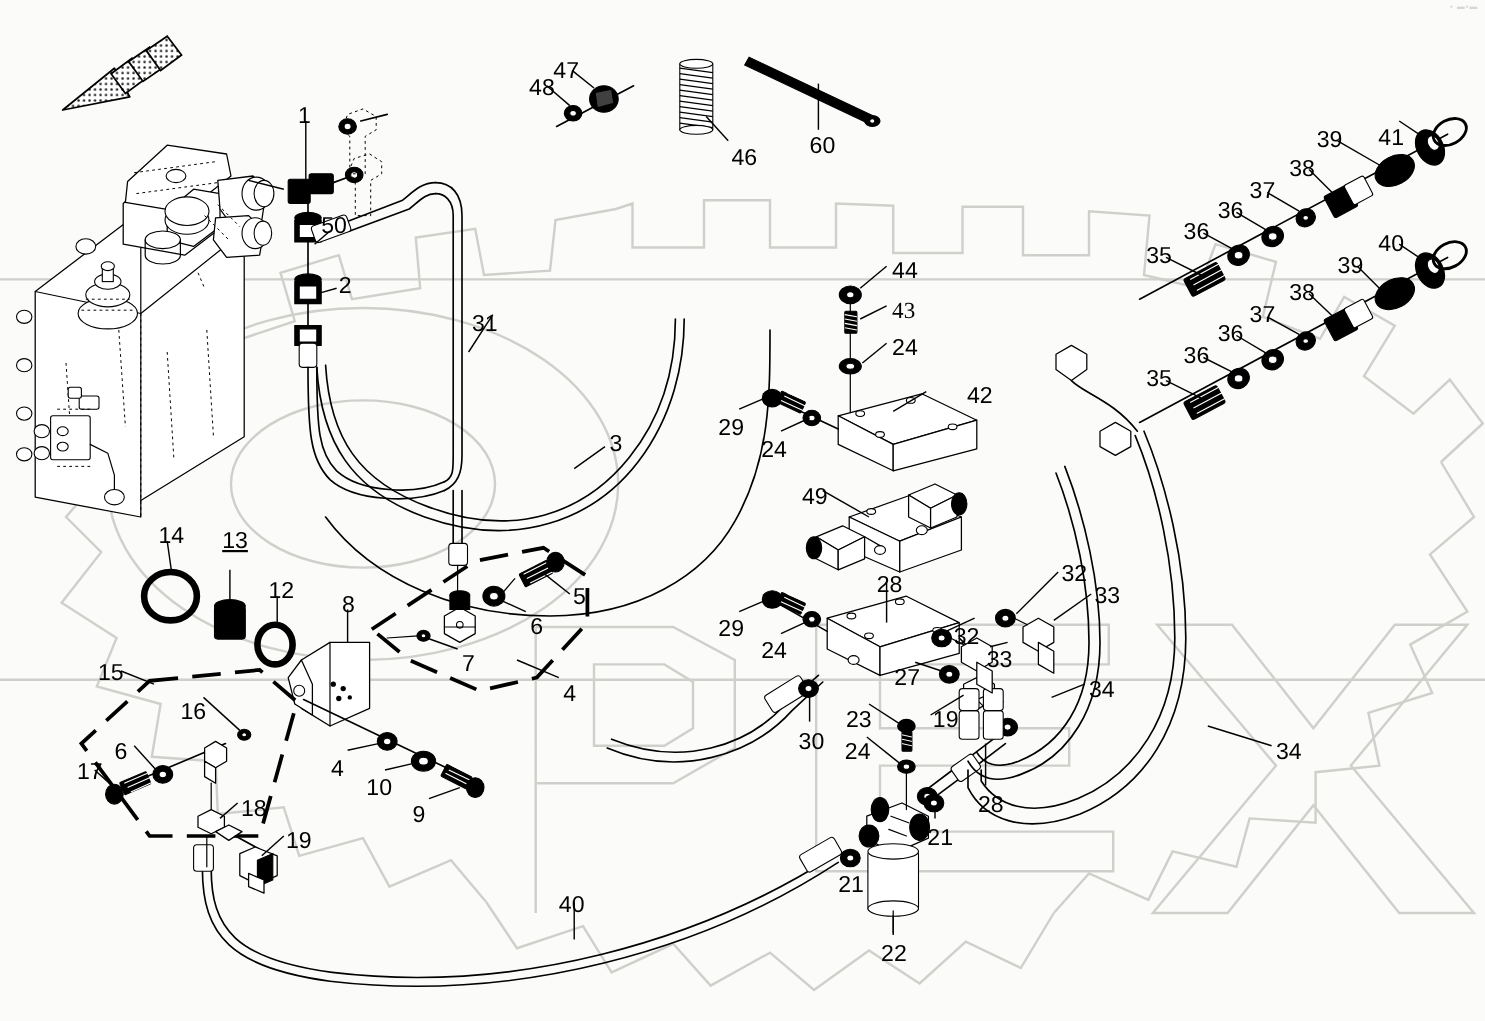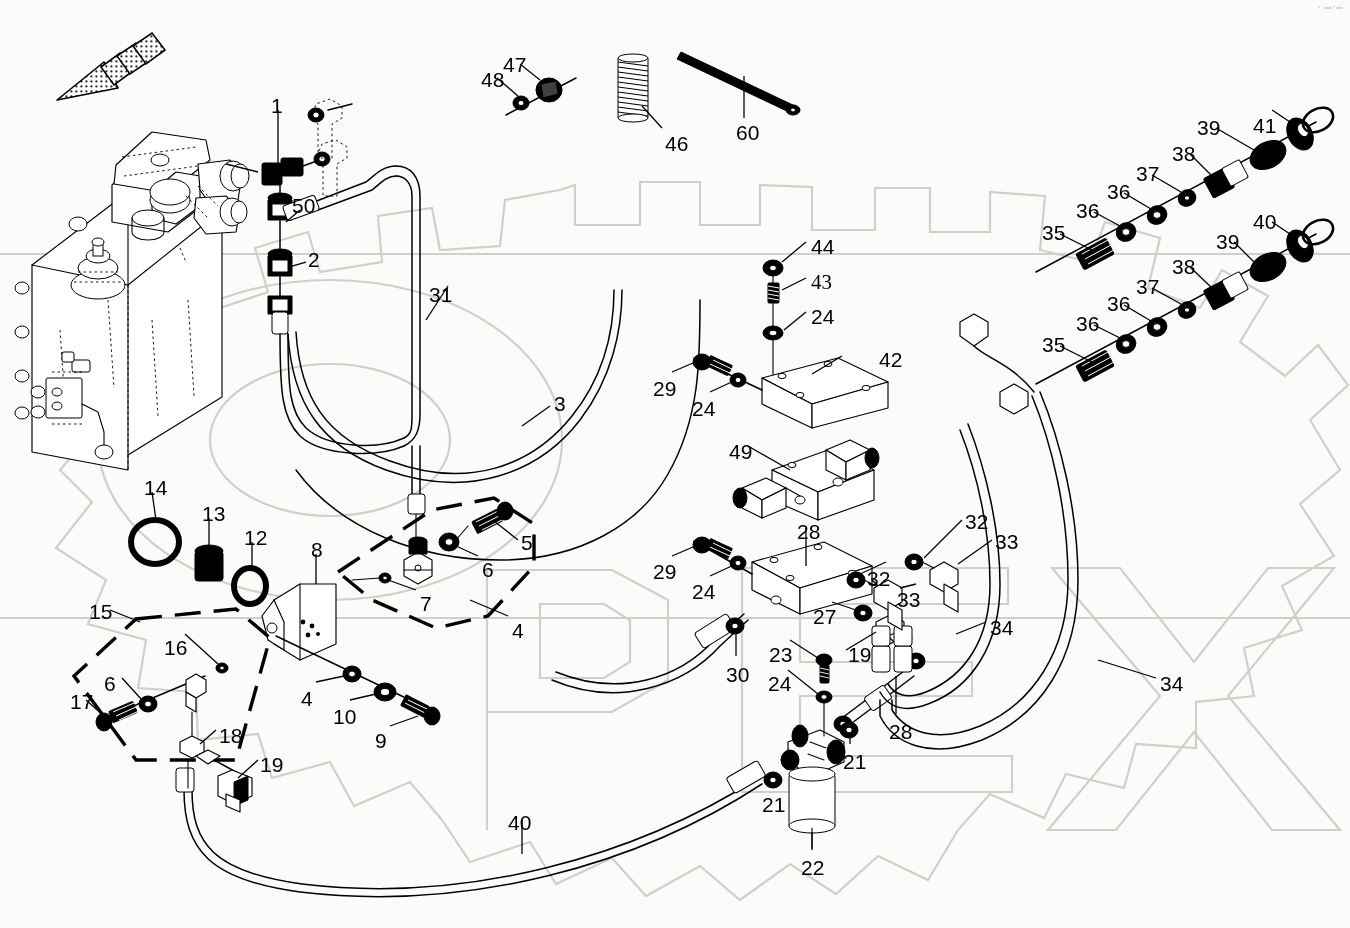--- a/index.html
+++ b/index.html
@@ -598,21 +598,21 @@
 
   </svg>
 
   <div id="callout-layer">
       <div class="lbl" style="left: 271px; top: 95px;">1</div>
       <div class="lbl" style="left: 292px; top: 195px;">50</div>
       <div class="lbl" style="left: 308px; top: 249px;">2</div>
       <div class="lbl" style="left: 429px; top: 272px; margin-top: 12px;">31</div>
       <div class="lbl" style="left: 554px; top: 393px;">3</div>
       <div class="lbl" style="left: 144px; top: 477px;">14</div>
-      <div class="lbl" style="left: 202px; top: 503px;">13</div>
+      <div class="lbl" style="left: 202px; top: 481px; text-decoration: underline;">13</div>
       <div class="lbl" style="left: 244px; top: 527px;">12</div>
       <div class="lbl" style="left: 311px; top: 539px;">8</div>
       <div class="lbl" style="left: 521px; top: 532px;">5</div>
       <div class="lbl" style="left: 482px; top: 559px;">6</div>
       <div class="lbl" style="left: 420px; top: 593px;">7</div>
       <div class="lbl" style="left: 512px; top: 620px;">4</div>
       <div class="lbl" style="left: 89px; top: 601px;">15</div>
       <div class="lbl" style="left: 164px; top: 637px;">16</div>
       <div class="lbl" style="left: 104px; top: 673px;">6</div>
       <div class="lbl" style="left: 70px; top: 691px;">17</div>

